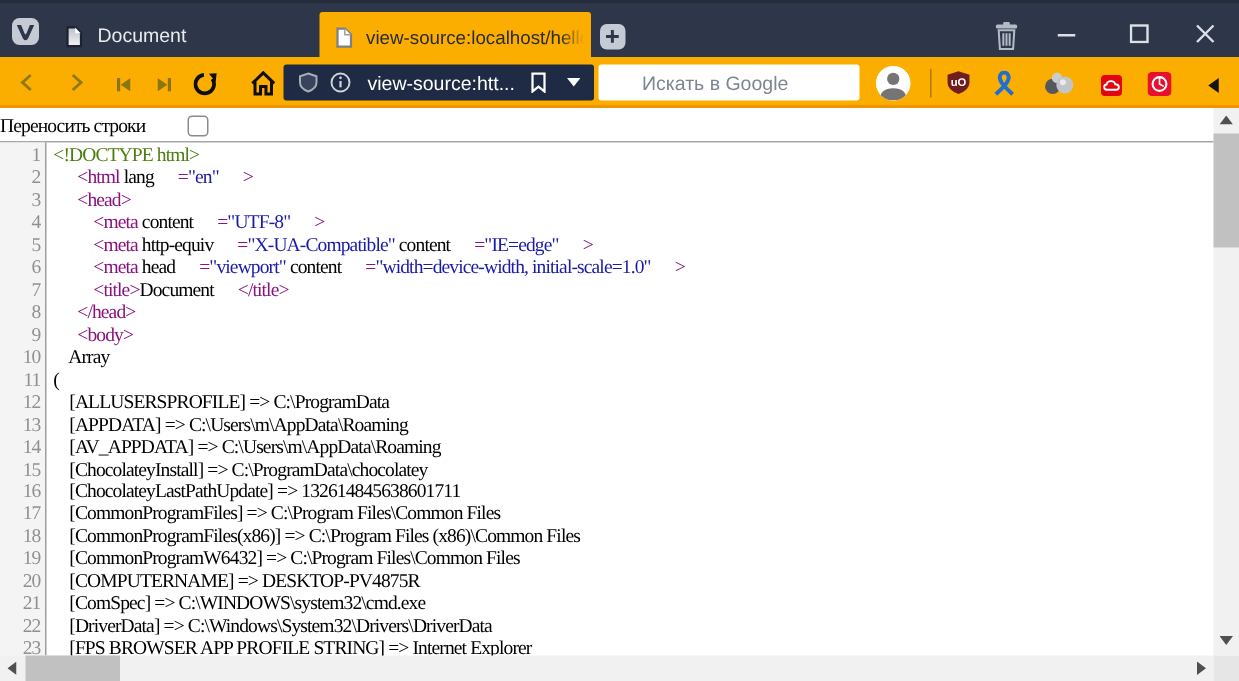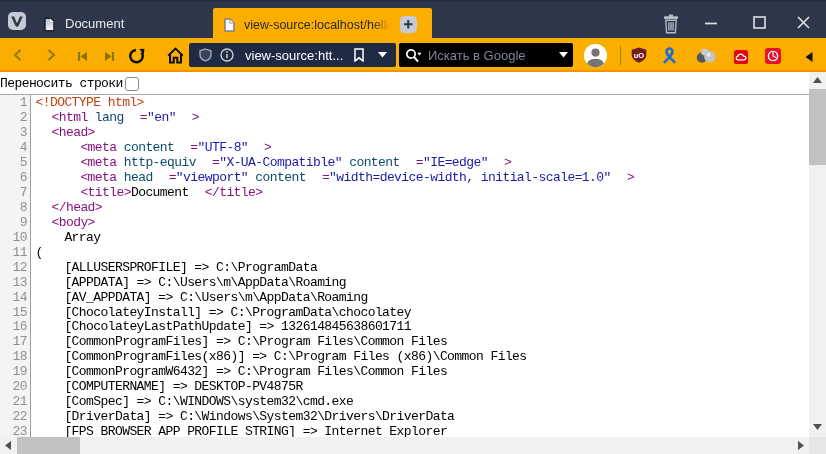--- a/index.html
+++ b/index.html
@@ -5,50 +5,50 @@
   * { margin:0; padding:0; box-sizing:border-box; }
   html,body { width:826px; height:454px; overflow:hidden; }
   body { font-family:"Liberation Sans", sans-serif; position:relative; background:#fff; }
   .abs { position:absolute; }
 
   
   #tabbar { left:0; top:0; width:826px; height:38px; background:#2e3749; }
   #topedge { left:0; top:0; width:826px; height:2px; background:#252c3b; }
   #vlogo { left:8px; top:12px; width:18px; height:18px; border-radius:5px; background:#c5cad4; }
   #tab1title { left:65px; top:16px; color:#e9ebee; font-size:13px; }
-  #activetab { left:213px; top:8px; width:219px; height:30px; background:#fbad00; border-radius:2px 2px 0 0; }
+  #activetab { left:213px; top:8px; width:181px; height:30px; background:#fbad00; border-radius:2px 2px 0 0; }
   #tab2title { left:31px; top:9.5px; color:#2b2b2b; font-size:12.5px; white-space:nowrap; width:147px; overflow:hidden;
     -webkit-mask-image:linear-gradient(90deg,#000 88%,transparent 99%); }
   #plusbtn { left:400px; top:15.5px; width:16.5px; height:17px; border-radius:4.5px; background:#c5cad4; }
 
   
   #toolbar { left:0; top:38px; width:826px; height:32px; background:#fbad00; }
   #toolaccent { left:0; top:70px; width:826px; height:2px; background:#f29400; }
   #urlfield { left:189px; top:5px; width:207px; height:24px; background:#1f2a44; border-radius:2px; }
   #urltext { left:56px; top:4.5px; color:#ffffff; font-size:13px; }
-  #searchfield { left:399px; top:5px; width:174px; height:24px; background:#000000; border-radius:2px; }
+  #searchfield { left:399px; top:5px; width:174px; height:24px; background:#ffffff; border-radius:2px; }
   #searchtext { left:29px; top:4.5px; color:#7d8593; font-size:13px; }
   #avatar { left:583.5px; top:6px; width:23px; height:23px; border-radius:50%; background:#fff; overflow:hidden; }
   #extsep { left:620px; top:8px; width:1px; height:19px; background:rgba(30,30,30,.35); }
 
   
   #page { left:0; top:72px; width:826px; height:382px; background:#fff; }
-  .mono { font-family:Liberation Mono, monospace; font-size:13px; letter-spacing:-0.58px; }
+  .mono { font-family:Liberation Serif, serif; font-size:13px; letter-spacing:-0.58px; }
   #wraplabel { left:0px; top:3.5px; color:#000; }
   #checkbox { left:125px; top:5px; width:14px; height:14px; border:1px solid #8b8b8b; border-radius:3px; background:#fff; }
   #hdrline { left:0; top:21.5px; width:809px; height:1px; background:#a6a6a6; }
   #gutterbg { left:0; top:22.5px; width:30px; height:342.5px; background:#f4f4f4; }
   #gutterline { left:30px; top:22.5px; width:1px; height:342.5px; background:#9e9e9e; }
   #nums { left:0; top:24.2px; width:27px; text-align:right; color:#909090; }
   pre.mono { line-height:14.95px; }
   #code { left:35.5px; top:24.2px; }
   .tag { color:#881280;margin-left:16px; }
-  .atn { color:#0c4a6e; }
+  .atn { color:#000000; }
   .atv { color:#1a1aa6; }
-  .doc { color:#c2410c; }
+  .doc { color:#4d7c0f; }
 
   
   #vsb { left:809px; top:72px; width:17px; height:365px; background:#f1f1f1; }
   #vthumb { left:809px; top:89px; width:17px; height:76px; background:#c1c1c1; }
   #hsb { left:0; top:437px; width:809px; height:17px; background:#f1f1f1; }
   #hthumb { left:17px; top:437px; width:63px; height:17px; background:#c1c1c1; }
   #corner { left:809px; top:437px; width:17px; height:17px; background:#e6e6e6; }
 </style>
 </head>
 <body>

